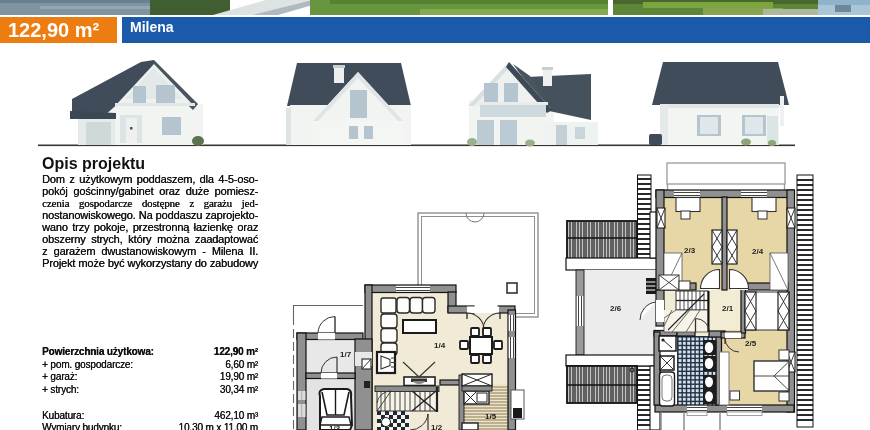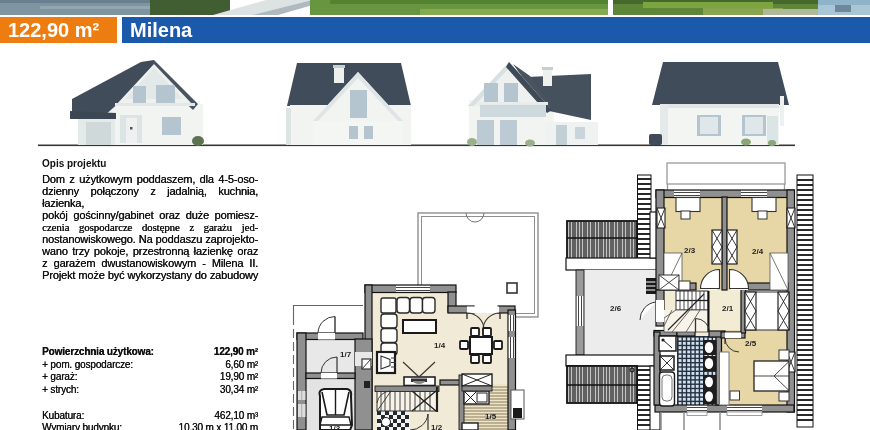--- a/index.html
+++ b/index.html
@@ -33,21 +33,21 @@
 <rect x="205" y="0" width="52" height="5" fill="#8fb3c8"></rect>
 <rect x="222" y="5" width="16" height="7" fill="#70869a"></rect>
 </svg></div>
 
 <div class="abs" style="left:0;top:17px;width:117px;height:26px;background:#ee7d11;"></div>
 
 <div class="abs" style="left:8px;top:19px;width:110px;color:#fff;font-weight:bold;font-size:20px;letter-spacing:0px;">122,90 m²</div>
 
 <div class="abs" style="left:122px;top:17px;width:748px;height:26px;background:#1b5aab;"></div>
 
-<div class="abs" style="left:130px;top:19px;color:#fff;font-weight:bold;font-size:20px;">Milena</div>
+<div class="abs" style="left:130px;top:19px;color:#fff;font-weight:bold;font-size:14px;">Milena</div>
 
 <div class="abs" style="left:0;top:55px;width:870px;height:95px;">
 <svg width="870" height="95" viewBox="0 55 870 95">
 
 <rect x="38" y="144.5" width="757" height="1.6" fill="#3a3531"></rect>
 
 <g>
 
 <rect x="85" y="104" width="118" height="41" fill="#f2f4f1"></rect>
 
@@ -155,29 +155,29 @@
 
 <rect x="649" y="134" width="13" height="11" rx="2" fill="#3f4b59"></rect>
 
 <ellipse cx="746" cy="142" rx="5" ry="3.5" fill="#8aa578"></ellipse>
 <ellipse cx="772" cy="143" rx="4" ry="3" fill="#8aa578"></ellipse>
 
 <rect x="780" y="96" width="4" height="30" fill="#eef1f1"></rect>
 </g>
 </svg></div>
 
-<div class="abs" style="left:42px;top:157.5px;font-size:10px;line-height:12px;font-weight:bold;color:#111;">Opis projektu</div>
+<div class="abs" style="left:42px;top:157.5px;font-size:16px;line-height:12px;font-weight:bold;color:#111;">Opis projektu</div>
 
 <div class="abs txt" style="left:42px;top:172.5px;width:216px;font-size:11px;letter-spacing:-0.15px;line-height:12px;color:#111;">
 <div style="text-align:justify;text-align-last:justify;">Dom z użytkowym poddaszem, dla 4-5-oso-</div>
-<div style="text-align:justify;text-align-last:justify;">dzienny połączony z jadalnią, kuchnia, łazienka,</div>
 <div style="text-align:justify;text-align-last:justify;">pokój gościnny/gabinet oraz duże pomiesz-</div>
 <div style="text-align:justify;text-align-last:justify;font-family:Liberation Serif, serif;">czenia gospodarcze dostępne z garażu jed-</div>
 <div style="text-align:justify;text-align-last:justify;">nostanowiskowego. Na poddaszu zaprojekto-</div>
 <div style="text-align:justify;text-align-last:justify;">wano trzy pokoje, przestronną łazienkę oraz</div>
+<div style="text-align:justify;text-align-last:justify;">obszerny strych, który można zaadaptować</div>
 <div style="text-align:justify;text-align-last:justify;">z garażem dwustanowiskowym - Milena II.</div>
 <div style="text-align:justify;text-align-last:justify;">Projekt może być wykorzystany do zabudowy</div>
 </div>
 
 <div class="abs txt" style="left:42px;top:346px;width:216px;font-size:10px;letter-spacing:-0.15px;line-height:12.7px;color:#111;">
 <div><span style="font-weight:bold;">Powierzchnia użytkowa:</span><span style="float:right;font-weight:bold;">122,90 m²</span></div>
 <div>+ pom. gospodarcze:<span style="float:right;">6,60 m²</span></div>
 <div>+ garaż:<span style="float:right;margin-left:15px;">19,90 m²</span></div>
 <div>+ strych:<span style="float:right;">30,34 m²</span></div>
 <div>&nbsp;</div>

